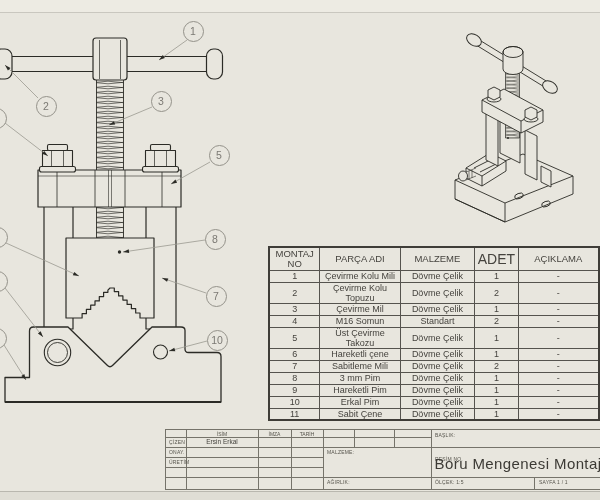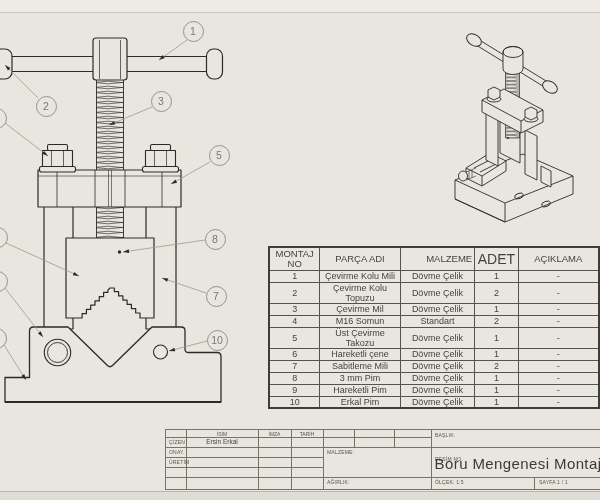--- a/index.html
+++ b/index.html
@@ -179,21 +179,21 @@
         <col style="width: 96px;">
         <col style="width: 85px;">
         <col style="width: 44px;">
         <col style="width: 93px;">
       </colgroup>
       <thead>
         <tr>
           <th style="font-size: 9.5px; margin-top: 32px;">MONTAJ
 NO</th>
           <th style="font-size: 9.5px;">PARÇA ADI</th>
-          <th style="font-size: 9.5px; text-align: right;">MALZEME</th>
+          <th style="font-size: 9.5px;">MALZEME</th>
           <th style="font-size: 14px;">ADET</th>
           <th style="font-size: 9.5px; margin-top: 14px;">AÇIKLAMA</th>
         </tr>
       </thead>
       <tbody>
         <tr>
           <td>1</td>
           <td>Çevirme Kolu Mili</td>
           <td>Dövme Çelik</td>
           <td>1</td>
@@ -253,20 +253,27 @@
         <tr>
           <td>9</td>
           <td>Hareketli Pim</td>
           <td>Dövme Çelik</td>
           <td>1</td>
           <td>-</td>
         </tr>
         <tr>
           <td>10</td>
           <td>Erkal Pim</td>
+          <td>Dövme Çelik</td>
+          <td>1</td>
+          <td>-</td>
+        </tr>
+        <tr>
+          <td>11</td>
+          <td>Sabit Çene</td>
           <td>Dövme Çelik</td>
           <td>1</td>
           <td>-</td>
         </tr>
       </tbody>
     </table>
 
   <div class="tblock">
     <div class="tl" style="left:20px;top:0;width:1px;height:59px"></div>
     <div class="tl" style="left:92px;top:0;width:1px;height:59px"></div>

